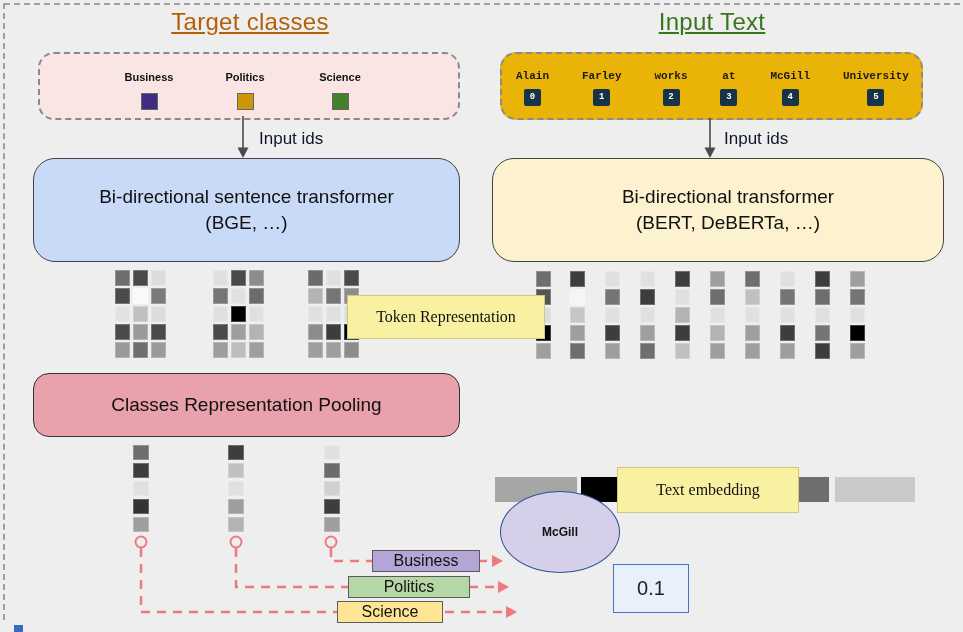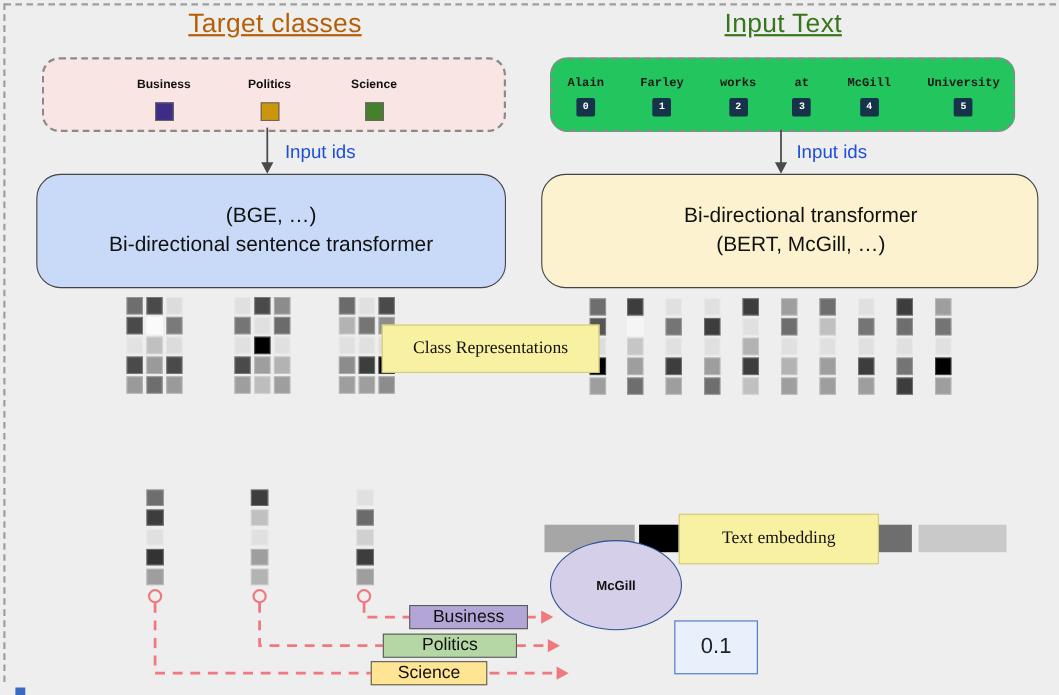--- a/index.html
+++ b/index.html
@@ -8,31 +8,31 @@
   .dash-top{position:absolute;left:4px;top:3px;width:956px;border-top:2px dashed #9e9e9e;}
   .dash-left{position:absolute;left:3px;top:3px;height:617px;border-left:2px dashed #9e9e9e;}
 
   .title{position:absolute;top:8px;width:340px;text-align:center;font-size:24px;
          text-decoration:underline;letter-spacing:.3px;}
   .title-left{left:80px;color:#b45f06;}
   .title-right{left:542px;color:#38761d;}
 
   .dashed-box{position:absolute;top:52px;height:68px;border:2px dashed #8a8a8a;border-radius:16px;box-sizing:border-box;}
   .classes-box{left:38px;width:422px;background:#f8e5e4;}
-  .text-box{left:500px;width:423px;background:#22c55e;display:flex;justify-content:space-between;
+  .text-box{left:500px;width:423px;background:#eab308;display:flex;justify-content:space-between;
             padding:16px 12px 0 14px;}
   .class-item{position:absolute;width:110px;text-align:center;top:17px;}
   .class-item .lbl{font-size:11px;font-weight:bold;color:#111;}
   .class-item .sq{width:17px;height:17px;margin:10px auto 0;border:1px solid #666;box-sizing:border-box;}
   .token-item{text-align:center;}
   .token-item .word{font-family:"Liberation Mono",monospace;font-weight:bold;font-size:11px;color:#1a1a1a;white-space:nowrap;}
   .token-item .badge{width:17px;height:17px;margin:7px auto 0;background:#16334a;color:#fff;
     font-family:"Liberation Mono",monospace;font-weight:bold;font-size:9px;line-height:17px;text-align:center;border-radius:2px;}
 
-  .input-ids{position:absolute;top:129px;font-size:17px;color:#1d4ed8;}
+  .input-ids{position:absolute;top:129px;font-size:17px;color:#0f172a;}
 
   .big-box{position:absolute;border:1px solid #434343;border-radius:22px;display:flex;flex-direction:column;
            justify-content:center;text-align:center;font-size:19px;color:#111;line-height:1.35;}
   .encoder-left{left:33px;top:158px;width:425px;height:102px;}
   .encoder-right{left:492px;top:158px;width:430px;height:102px;padding-left:20px;}
   .pooling{position:absolute;top:373px;height:62px;border:1px solid #333;border-radius:16px;
            display:flex;align-items:center;justify-content:center;font-size:19px;color:#111;}
   .pooling-left{left:33px;width:425px;}
   .pooling-right{left:492px;width:428px;}
 
@@ -124,26 +124,26 @@
   <svg class="overlay" width="963" height="632">
     <line x1="243" y1="116" x2="243" y2="149" stroke="#4a4a4a" stroke-width="1.6"></line>
     <polygon points="237.5,147.5 248.5,147.5 243,158" fill="#4a4a4a"></polygon>
     <line x1="710" y1="118" x2="710" y2="149" stroke="#4a4a4a" stroke-width="1.6"></line>
     <polygon points="704.5,147.5 715.5,147.5 710,158" fill="#4a4a4a"></polygon>
   </svg>
   <div class="input-ids" style="left:259px">Input ids</div>
   <div class="input-ids" style="left:724px">Input ids</div>
 
   <div class="big-box encoder-left" style="background: rgb(201, 218, 248);">
+    <span>Bi-directional sentence transformer</span>
     <span>(BGE, …)</span>
-    <span>Bi-directional sentence transformer</span>
   </div>
   <div class="big-box encoder-right" style="background: rgb(253, 242, 207);">
     <span>Bi-directional transformer</span>
-    <span>(BERT, McGill, …)</span>
+    <span>(BERT, DeBERTa, …)</span>
   </div>
 
   <div class="grid c3" style="left:115px;top:270px">
       <div style="background: rgb(110, 110, 110);"></div>
       <div style="background: rgb(74, 74, 74);"></div>
       <div style="background: rgb(220, 220, 220);"></div>
       <div style="background: rgb(74, 74, 74);"></div>
       <div style="background: rgb(250, 250, 250);"></div>
       <div style="background: rgb(122, 122, 122);"></div>
       <div style="background: rgb(226, 226, 226);"></div>
@@ -255,22 +255,25 @@
       <div style="background: rgb(61, 61, 61);"></div>
     </div>
   <div class="grid c1" style="left:850px;top:271px">
       <div style="background: rgb(158, 158, 158);"></div>
       <div style="background: rgb(117, 117, 117);"></div>
       <div style="background: rgb(224, 224, 224);"></div>
       <div style="background: rgb(0, 0, 0);"></div>
       <div style="background: rgb(158, 158, 158);"></div>
     </div>
 
-  <div class="ylabel lbl-tokenreps">Class Representations</div>
-
+  <div class="ylabel lbl-tokenreps">Token Representation</div>
+
+  <div class="pooling pooling-left" style="background: rgb(233, 161, 171);">
+    <span>Classes Representation Pooling</span>
+  </div>
 
   <div class="grid ce" style="left:133px;top:445px">
       <div style="background: rgb(110, 110, 110);"></div>
       <div style="background: rgb(61, 61, 61);"></div>
       <div style="background: rgb(224, 224, 224);"></div>
       <div style="background: rgb(51, 51, 51);"></div>
       <div style="background: rgb(158, 158, 158);"></div>
     </div>
   <div class="grid ce" style="left:228px;top:445px">
       <div style="background: rgb(61, 61, 61);"></div>

